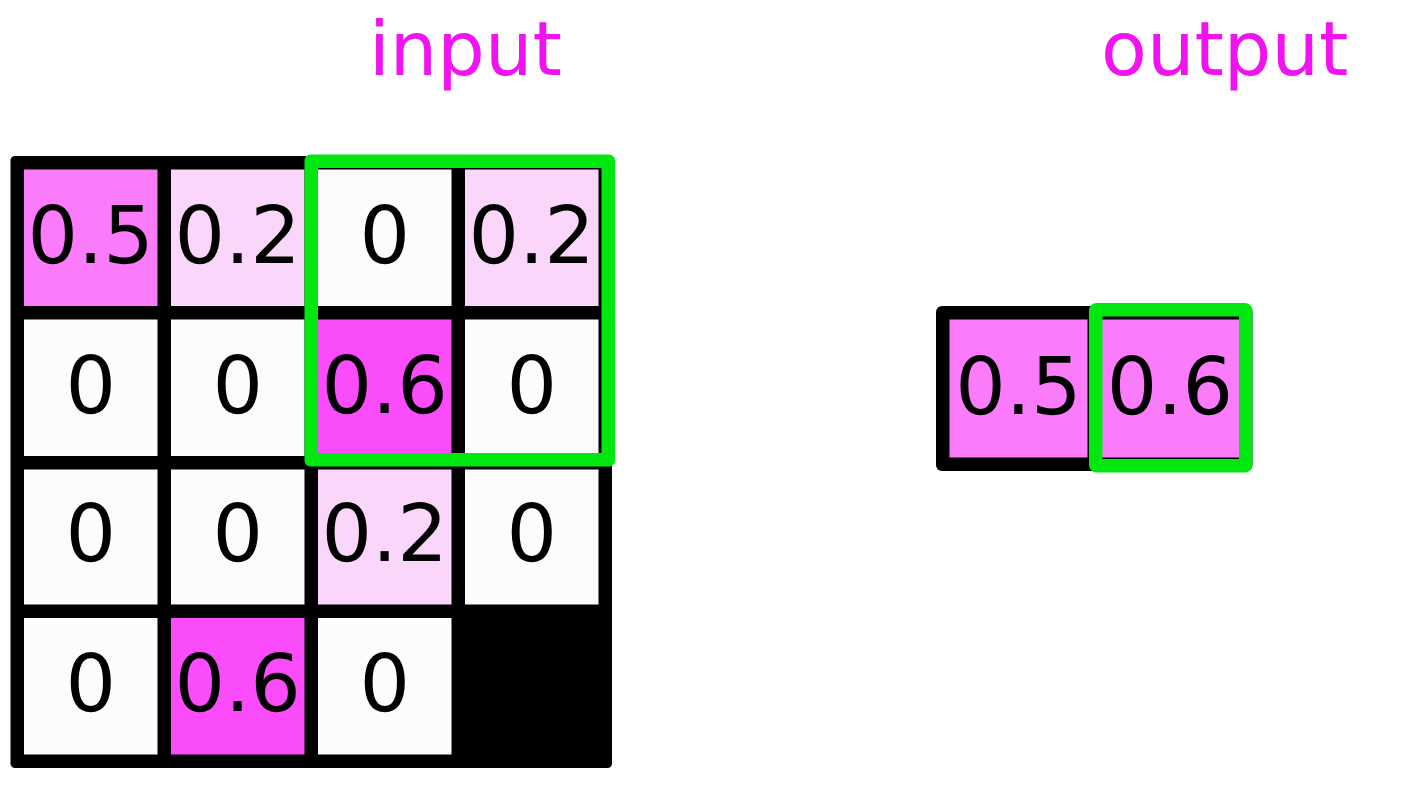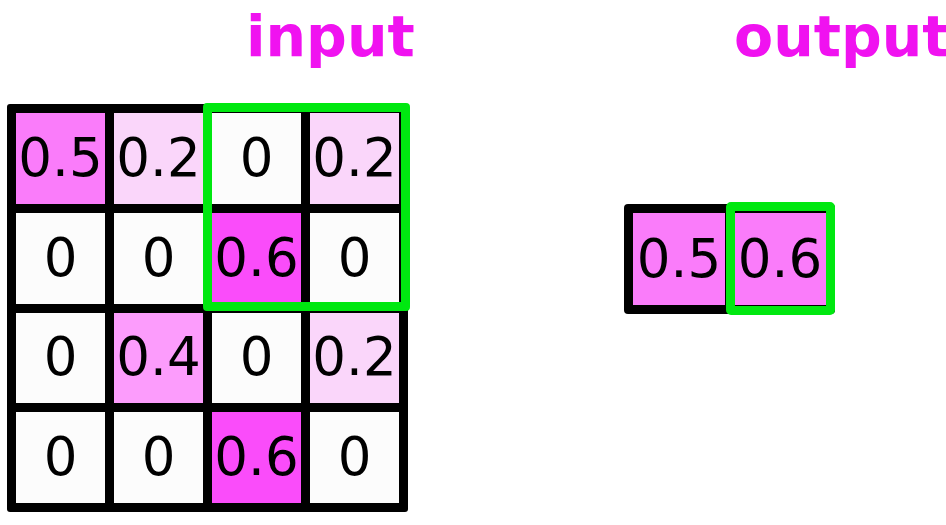--- a/index.html
+++ b/index.html
@@ -10,23 +10,23 @@
   body {
     width: 946px;
     height: 525px;
     position: relative;
     overflow: hidden;
     font-family: "DejaVu Sans", sans-serif;
   }
 
   .title {
     position: absolute;
-    font-size: 57px;
+    font-size: 50px;
     line-height: 1;
-    font-weight: 700;
+    font-weight: 400;
     letter-spacing: 0px;
     white-space: nowrap;
     color: #f012f0;
   }
   #input-title  { left: 246px; top: 8px; }
   #output-title { left: 722px; top: 8px; margin-left: 12px; }
 
   
   #input-grid {
     position: absolute;
@@ -140,23 +140,20 @@
     </div>
     <div class="cell" style="background: rgb(250, 76, 250);">
       <span>0.6</span>
     </div>
     <div class="cell" style="background: rgb(252, 252, 252);">
       <span>0</span>
     </div>
     <div class="cell" style="background: rgb(252, 252, 252);">
       <span>0</span>
     </div>
-    <div class="cell" style="background: rgb(252, 156, 252);">
-      <span>0.4</span>
-    </div>
     <div class="cell" style="background: rgb(252, 252, 252);">
       <span>0</span>
     </div>
     <div class="cell" style="background: rgb(250, 214, 250);">
       <span>0.2</span>
     </div>
     <div class="cell" style="background: rgb(252, 252, 252);">
       <span>0</span>
     </div>
     <div class="cell" style="background: rgb(252, 252, 252);">

